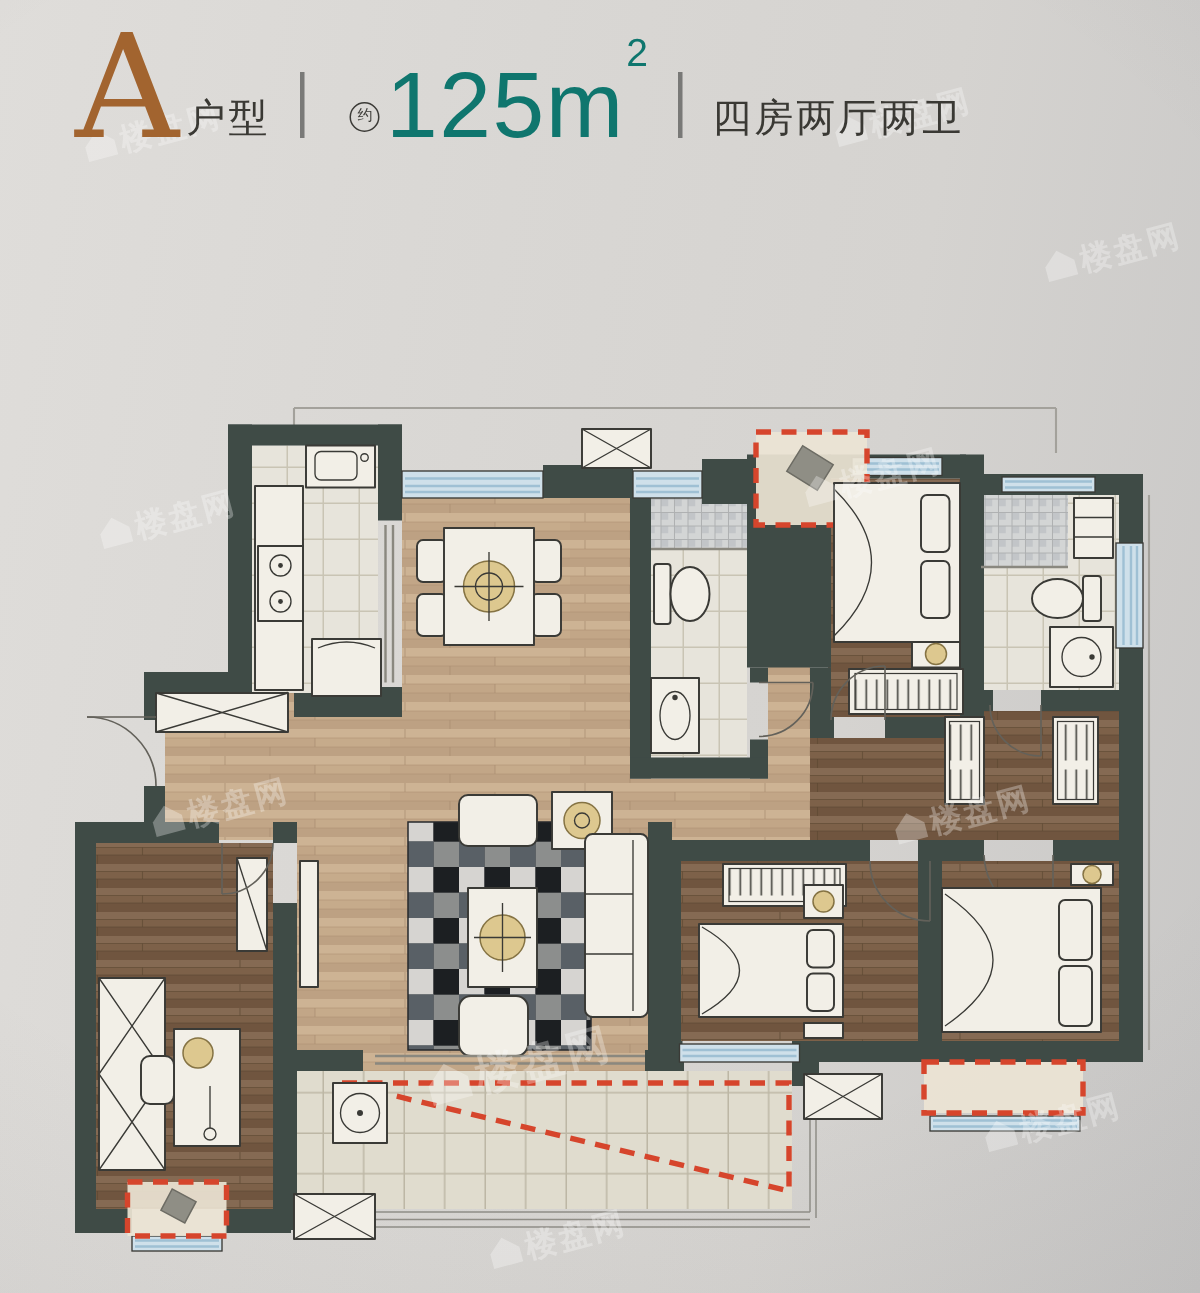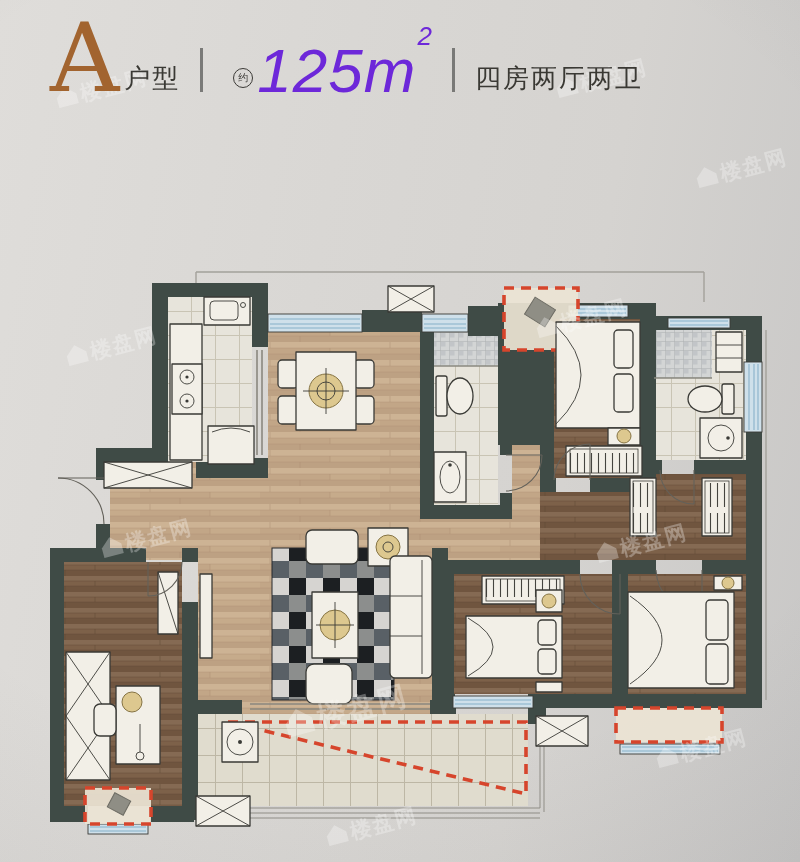--- a/index.html
+++ b/index.html
@@ -24,21 +24,21 @@
     font-family:"DejaVu Serif","Liberation Serif",serif;
     font-size:96px;line-height:.78;color:var(--letter-accent);font-weight:400;margin-right:5px;
   }
   .htxt{font-size:26px;line-height:1;padding-bottom:5px;letter-spacing:2px;color:#3a3934;}
   .vdiv{width:3px;height:44px;background:#5a5a58;opacity:.75;margin:0 20px 4px 20px;align-self:flex-end;}
   .approx{
     width:18px;height:18px;border:1.5px solid #3b3a36;border-radius:50%;
     font-size:10px;line-height:18px;text-align:center;letter-spacing:0;
     margin:0 4px 8px 10px;color:#3b3a36;
   }
-  .big{font-size:62px;line-height:.8;color:#6d28d9;letter-spacing:1px;font-style:italic;}
+  .big{font-size:62px;line-height:.8;color:#0f766e;letter-spacing:1px;}
   .big sup{font-size:26px;position:relative;top:-26px;left:1px;}
   svg{position:absolute;left:0;top:250px;z-index:1;}
   
   .wall{fill:var(--wall);}
   .furn{fill:var(--furniture);stroke:#3a3a36;stroke-width:1.3;stroke-linejoin:round;}
   .thin{fill:none;stroke:#3a3a36;stroke-width:.9;}
   .door{fill:none;stroke:#63615a;stroke-width:1.1;}
   .glass{fill:none;stroke:#8a887f;stroke-width:1.6;}
   .winb{fill:#cfe0ea;stroke:#3a3a36;stroke-width:.9;}
   .winl{stroke:var(--window-blue);stroke-width:1.6;}

